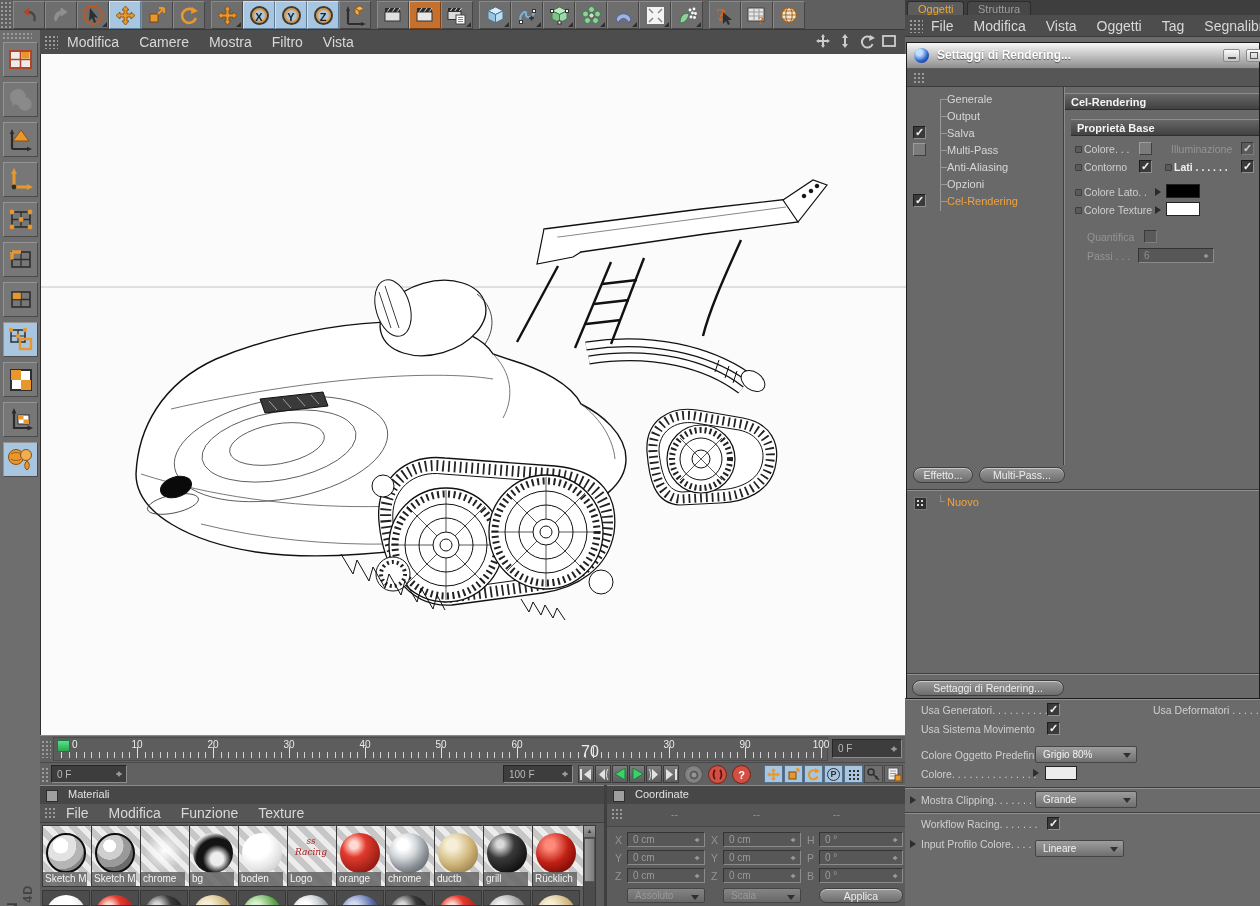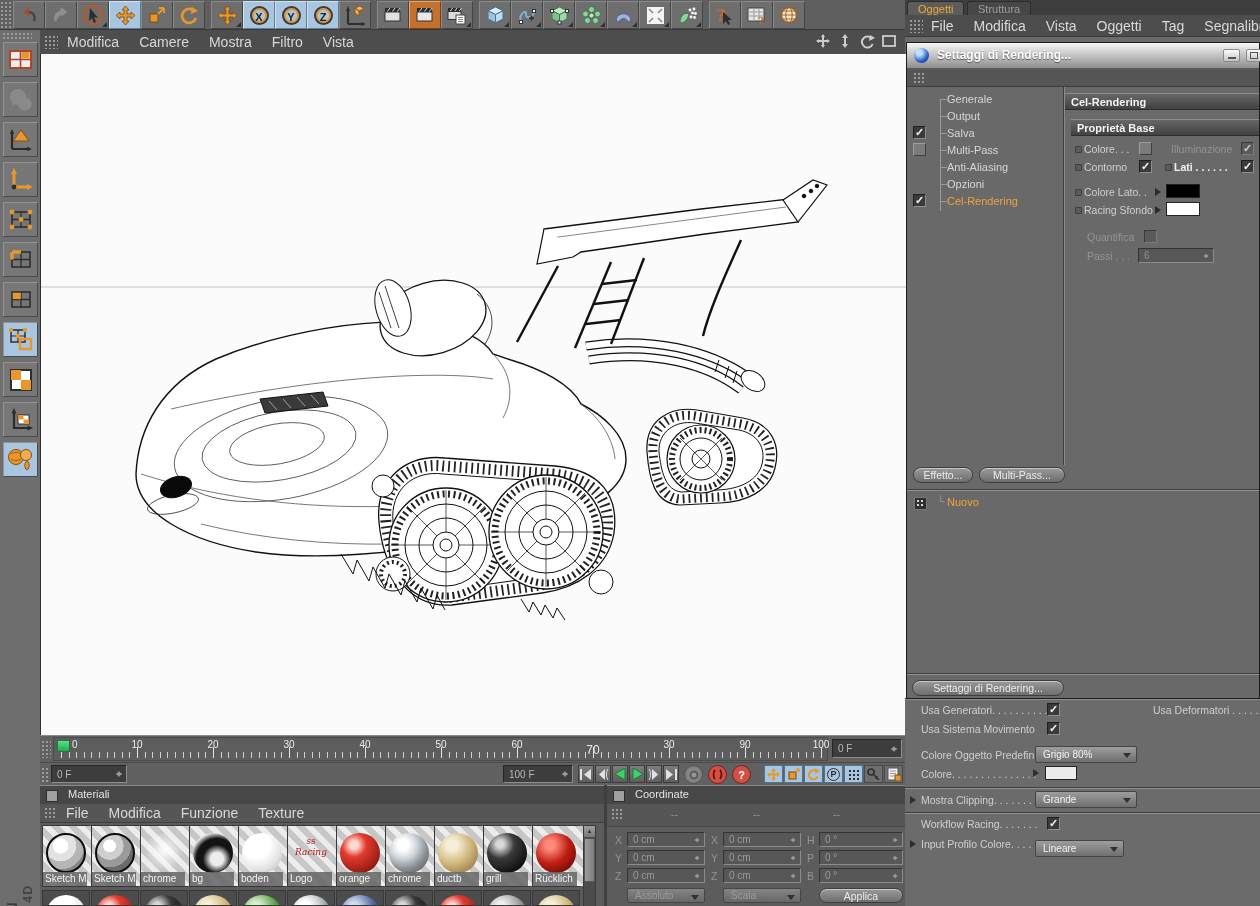--- a/index.html
+++ b/index.html
@@ -506,21 +506,21 @@
     <div class="abs" style="left:7px;bottom:2px;width:762px;height:6px;background:repeating-linear-gradient(90deg,#d2d2d2 0 1px,transparent 1px 7.6px)"></div>
     <div class="abs" style="left:7px;bottom:2px;width:762px;height:11px;background:repeating-linear-gradient(90deg,#e2e2e2 0 1px,transparent 1px 76px)"></div>
     <div class="abs" style="left:3px;top:2px;width:13px;height:12px;background:linear-gradient(#5ae287,#2aa653);border:1px solid #1c7a3e;box-sizing:border-box"></div>
     <span class="abs" style="left:18px;top:1px;color:#ececec;font-size:10px">0</span>
     <span class="abs" style="left:71px;top:1px;width:24px;text-align:center;color:#ececec;font-size:10px">10</span>
     <span class="abs" style="left:147px;top:1px;width:24px;text-align:center;color:#ececec;font-size:10px">20</span>
     <span class="abs" style="left:223px;top:1px;width:24px;text-align:center;color:#ececec;font-size:10px">30</span>
     <span class="abs" style="left:299px;top:1px;width:24px;text-align:center;color:#ececec;font-size:10px">40</span>
     <span class="abs" style="left:375px;top:1px;width:24px;text-align:center;color:#ececec;font-size:10px">50</span>
     <span class="abs" style="left:451px;top:1px;width:24px;text-align:center;color:#ececec;font-size:10px">60</span>
-    <span class="abs" style="left:527px;top:5px;width:24px;text-align:center;color:#ececec;font-size:12px">70</span>
+    <span class="abs" style="left:527px;top:5px;width:24px;text-align:left;color:#ececec;font-size:16px">70</span>
     <span class="abs" style="left:603px;top:1px;width:24px;text-align:center;color:#ececec;font-size:10px">30</span>
     <span class="abs" style="left:679px;top:1px;width:24px;text-align:center;color:#ececec;font-size:10px">90</span>
     <span class="abs" style="left:755px;top:1px;width:24px;text-align:center;color:#ececec;font-size:10px;overflow:hidden">100</span>
   </div>
   <div class="spin" style="left:792px;top:3px;width:70px;height:19px">
       <span>0 F</span>
       <span class="ud"></span>
     </div>
 </div>
 
@@ -891,21 +891,21 @@
   <span class="lbl" style="left:177px;top:118px">Contorno</span>
   <span class="chk" style="left:232px;top:117px"><span>✓</span></span>
   <span class="pdot" style="left:258px;top:121px"></span>
   <span class="lbl" style="left:267px;top:118px;font-weight:bold;color:#f0f0f0">Lati . . . . . .</span>
   <span class="chk" style="left:334px;top:117px"><span>✓</span></span>
   <span class="pdot" style="left:168px;top:146px"></span>
   <span class="lbl" style="left:177px;top:143px">Colore Lato. .</span>
   <span class="tri-r" style="left:248px;top:145px;border-left-color:#2a2a2a"></span>
   <div class="swatch" style="left: 259px; top: 141px; width: 34px; height: 14px; background: rgb(0, 0, 0);"></div>
   <span class="pdot" style="left:168px;top:164px"></span>
-  <span class="lbl" style="left:177px;top:161px">Racing Sfondo</span>
+  <span class="lbl" style="left:177px;top:161px">Colore Texture</span>
   <span class="tri-r" style="left:248px;top:163px;border-left-color:#2a2a2a"></span>
   <div class="swatch" style="left: 259px; top: 159px; width: 34px; height: 14px; background: rgb(255, 255, 255);"></div>
   <span class="lbl dis" style="left:180px;top:188px">Quantifica</span>
   <span class="chk dis" style="left:237px;top:187px"></span>
   <span class="lbl dis" style="left:180px;top:207px">Passi . . .</span>
   <div class="cbox" style="left:231px;top:205px;width:76px;height:15px;color:#8f8f8f">
       <span>6</span>
       <span class="ud" style="transform:scale(.8)"></span>
     </div>
 

